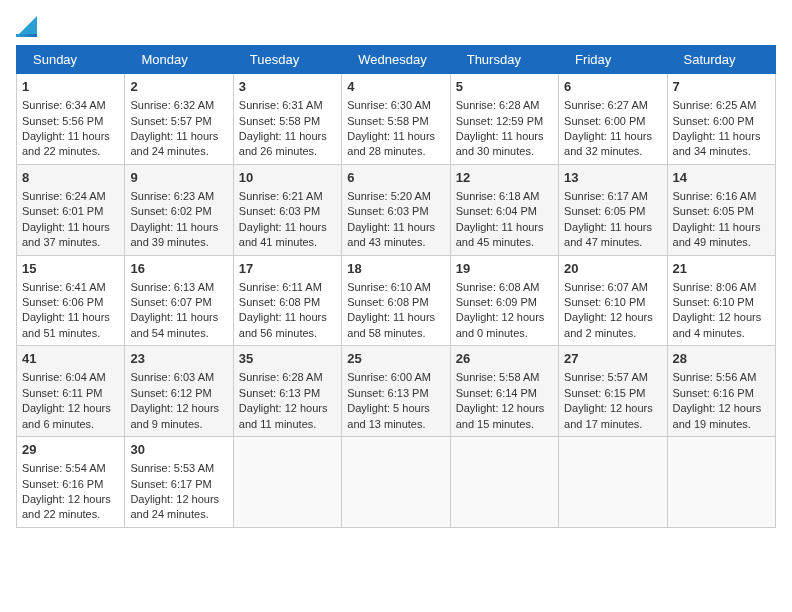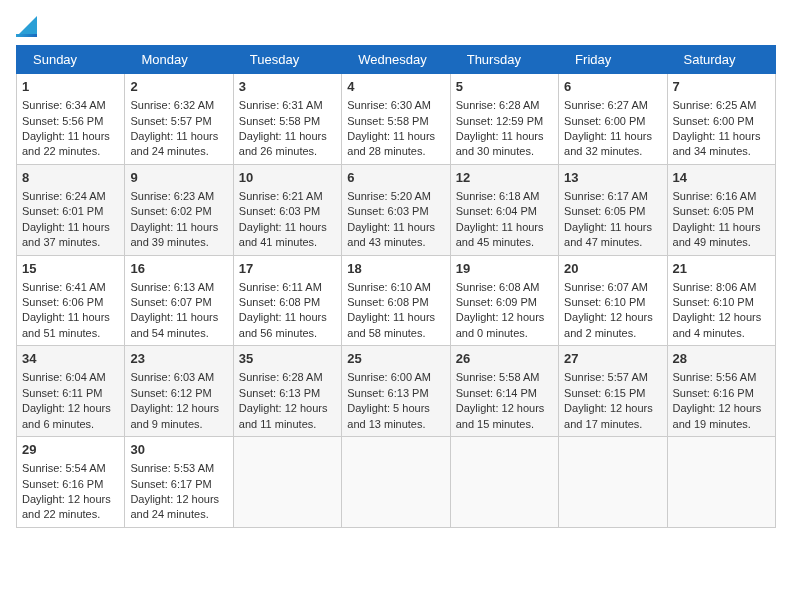--- a/index.html
+++ b/index.html
@@ -145,21 +145,21 @@
       <tr>
         <td><span class="day-num">15</span><span>Sunrise: 6:41 AM</span><br><span>Sunset: 6:06 PM</span><br><span>Daylight: 11 hours and 51 minutes.</span></td>
         <td><span class="day-num">16</span><span>Sunrise: 6:13 AM</span><br><span>Sunset: 6:07 PM</span><br><span>Daylight: 11 hours and 54 minutes.</span></td>
         <td><span class="day-num">17</span><span>Sunrise: 6:11 AM</span><br><span>Sunset: 6:08 PM</span><br><span>Daylight: 11 hours and 56 minutes.</span></td>
         <td><span class="day-num">18</span><span>Sunrise: 6:10 AM</span><br><span>Sunset: 6:08 PM</span><br><span>Daylight: 11 hours and 58 minutes.</span></td>
         <td><span class="day-num">19</span><span>Sunrise: 6:08 AM</span><br><span>Sunset: 6:09 PM</span><br><span>Daylight: 12 hours and 0 minutes.</span></td>
         <td><span class="day-num">20</span><span>Sunrise: 6:07 AM</span><br><span>Sunset: 6:10 PM</span><br><span>Daylight: 12 hours and 2 minutes.</span></td>
         <td><span class="day-num">21</span><span>Sunrise: 8:06 AM</span><br><span>Sunset: 6:10 PM</span><br><span>Daylight: 12 hours and 4 minutes.</span></td>
       </tr>
       <tr>
-        <td><span class="day-num">34</span><span>Sunrise: 6:04 AM</span><br><span>Sunset: 6:11 PM</span><br><span>Daylight: 12 hours and 6 minutes.</span></td>
+        <td><span class="day-num">41</span><span>Sunrise: 6:04 AM</span><br><span>Sunset: 6:11 PM</span><br><span>Daylight: 12 hours and 6 minutes.</span></td>
         <td><span class="day-num">23</span><span>Sunrise: 6:03 AM</span><br><span>Sunset: 6:12 PM</span><br><span>Daylight: 12 hours and 9 minutes.</span></td>
         <td><span class="day-num">35</span><span>Sunrise: 6:28 AM</span><br><span>Sunset: 6:13 PM</span><br><span>Daylight: 12 hours and 11 minutes.</span></td>
         <td><span class="day-num">25</span><span>Sunrise: 6:00 AM</span><br><span>Sunset: 6:13 PM</span><br><span>Daylight: 5 hours and 13 minutes.</span></td>
         <td><span class="day-num">26</span><span>Sunrise: 5:58 AM</span><br><span>Sunset: 6:14 PM</span><br><span>Daylight: 12 hours and 15 minutes.</span></td>
         <td><span class="day-num">27</span><span>Sunrise: 5:57 AM</span><br><span>Sunset: 6:15 PM</span><br><span>Daylight: 12 hours and 17 minutes.</span></td>
         <td><span class="day-num">28</span><span>Sunrise: 5:56 AM</span><br><span>Sunset: 6:16 PM</span><br><span>Daylight: 12 hours and 19 minutes.</span></td>
       </tr>
       <tr>
         <td><span class="day-num">29</span><span>Sunrise: 5:54 AM</span><br><span>Sunset: 6:16 PM</span><br><span>Daylight: 12 hours and 22 minutes.</span></td>
         <td><span class="day-num">30</span><span>Sunrise: 5:53 AM</span><br><span>Sunset: 6:17 PM</span><br><span>Daylight: 12 hours and 24 minutes.</span></td>

